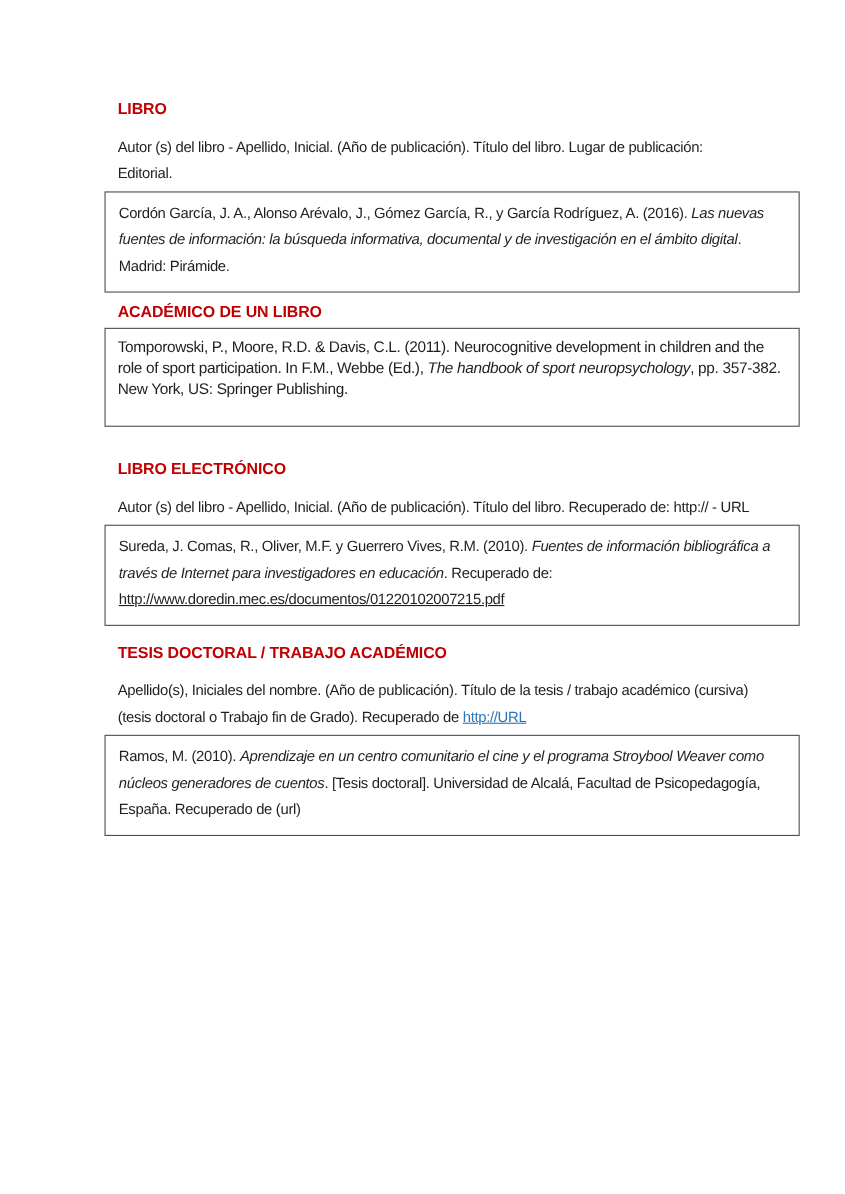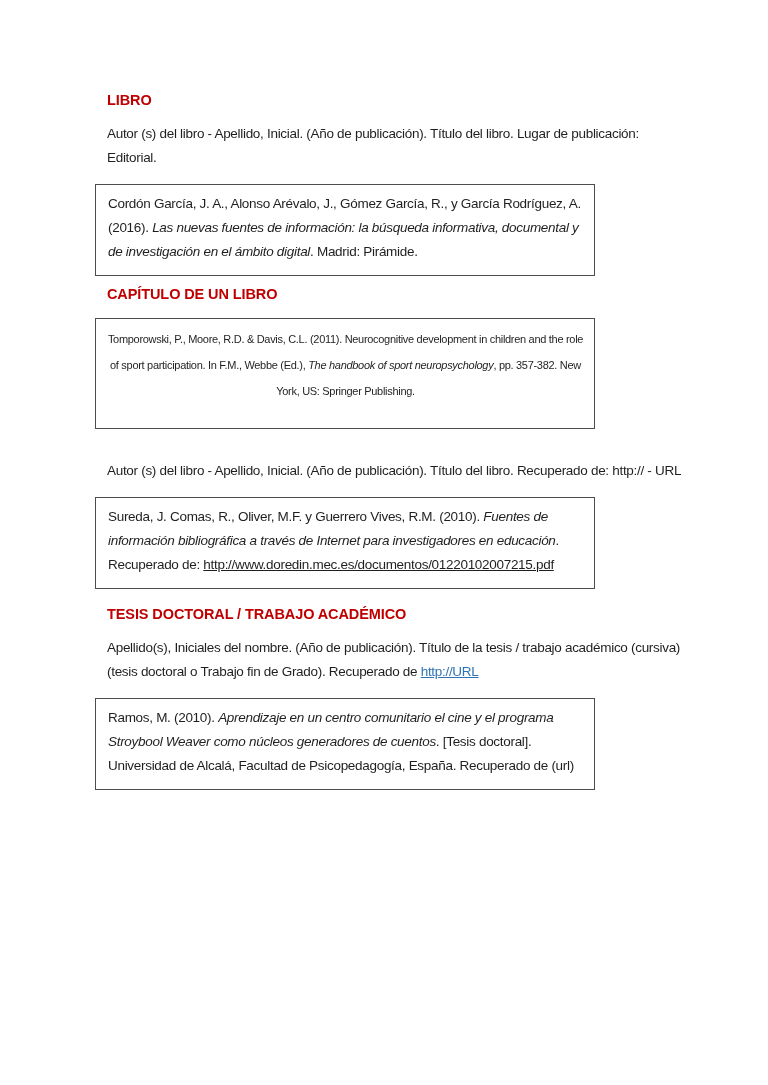--- a/index.html
+++ b/index.html
@@ -29,33 +29,32 @@
     letter-spacing: -0.1px;
   }
   .desc {
     margin: 12px 8px 0 12px;
     width: 580px;
     font-size: 13.5px;
     line-height: 24px;
     letter-spacing: -0.3px;
   }
   .box {
-    margin-top: 14px;
-    width: 500px;
+    margin-top: 4px;
+    width: 632px;
     border: 1px solid var(--border-color, #4d4d4d);
     padding: 7px 12px 11px 12px;
     font-size: 13.5px;
     line-height: 24px;
     letter-spacing: -0.3px;
   }
   .section-2 .box {
-    font-size: 11px;
-    line-height: 26px;
+    font-size: 14px;
+    line-height: 19px;
     padding: 7px 10px 24px 11px;
-    text-align: center;
   }
   .run--normal { font-style: normal; }
   .run--italic { font-style: italic; }
   .run--underline {
     text-decoration: underline;
     color: inherit;
     cursor: pointer;
     text-align: center;
   }
   a.run--link {
@@ -69,25 +68,26 @@
 
 <div class="page">
   <div class="content">
   <div class="section section-1">
     <h2 class="heading">LIBRO</h2>
     <p class="desc"><span class="run run--normal">Autor (s) del libro - Apellido, Inicial. (Año de publicación). Título del libro. Lugar de publicación: Editorial.</span></p>
     <div class="box"><span class="run run--normal">Cordón García, J. A., Alonso Arévalo, J., Gómez García, R., y García Rodríguez, A. (2016). </span><span class="run run--italic">Las nuevas fuentes de información: la búsqueda informativa, documental y de investigación en el ámbito digital</span><span class="run run--normal">. Madrid: Pirámide.</span></div>
   </div>
 
   <div class="section section-2">
-    <h2 class="heading">CAPÍTULO DE UN LIBRO</h2>
+    <h2 class="heading">ACADÉMICO DE UN LIBRO</h2>
     <div class="box"><span class="run run--normal">Tomporowski, P., Moore, R.D. &amp; Davis, C.L. (2011). Neurocognitive development in children and the role of sport participation. In F.M., Webbe (Ed.), </span><span class="run run--italic">The handbook of sport neuropsychology</span><span class="run run--normal">, pp. 357-382. New York, US: Springer Publishing.</span></div>
   </div>
 
   <div class="section section-3">
+    <h2 class="heading">LIBRO ELECTRÓNICO</h2>
     <p class="desc"><span class="run run--normal">Autor (s) del libro - Apellido, Inicial. (Año de publicación). Título del libro. Recuperado de: http:// - URL</span></p>
     <div class="box"><span class="run run--normal">Sureda, J. Comas, R., Oliver, M.F. y Guerrero Vives, R.M. (2010). </span><span class="run run--italic">Fuentes de información bibliográfica a través de Internet para investigadores en educación</span><span class="run run--normal">. Recuperado de: </span><span class="run run--underline">http://www.doredin.mec.es/documentos/01220102007215.pdf</span></div>
   </div>
 
   <div class="section section-4">
     <h2 class="heading">TESIS DOCTORAL / TRABAJO ACADÉMICO</h2>
     <p class="desc"><span class="run run--normal">Apellido(s), Iniciales del nombre. (Año de publicación). Título de la tesis / trabajo académico (cursiva) (tesis doctoral o Trabajo fin de Grado). Recuperado de </span><a class="run run--link">http://URL</a></p>
     <div class="box"><span class="run run--normal">Ramos, M. (2010). </span><span class="run run--italic">Aprendizaje en un centro comunitario el cine y el programa Stroybool Weaver como núcleos generadores de cuentos</span><span class="run run--normal">. [Tesis doctoral]. Universidad de Alcalá, Facultad de Psicopedagogía, España. Recuperado de (url)</span></div>
   </div>
 </div>

